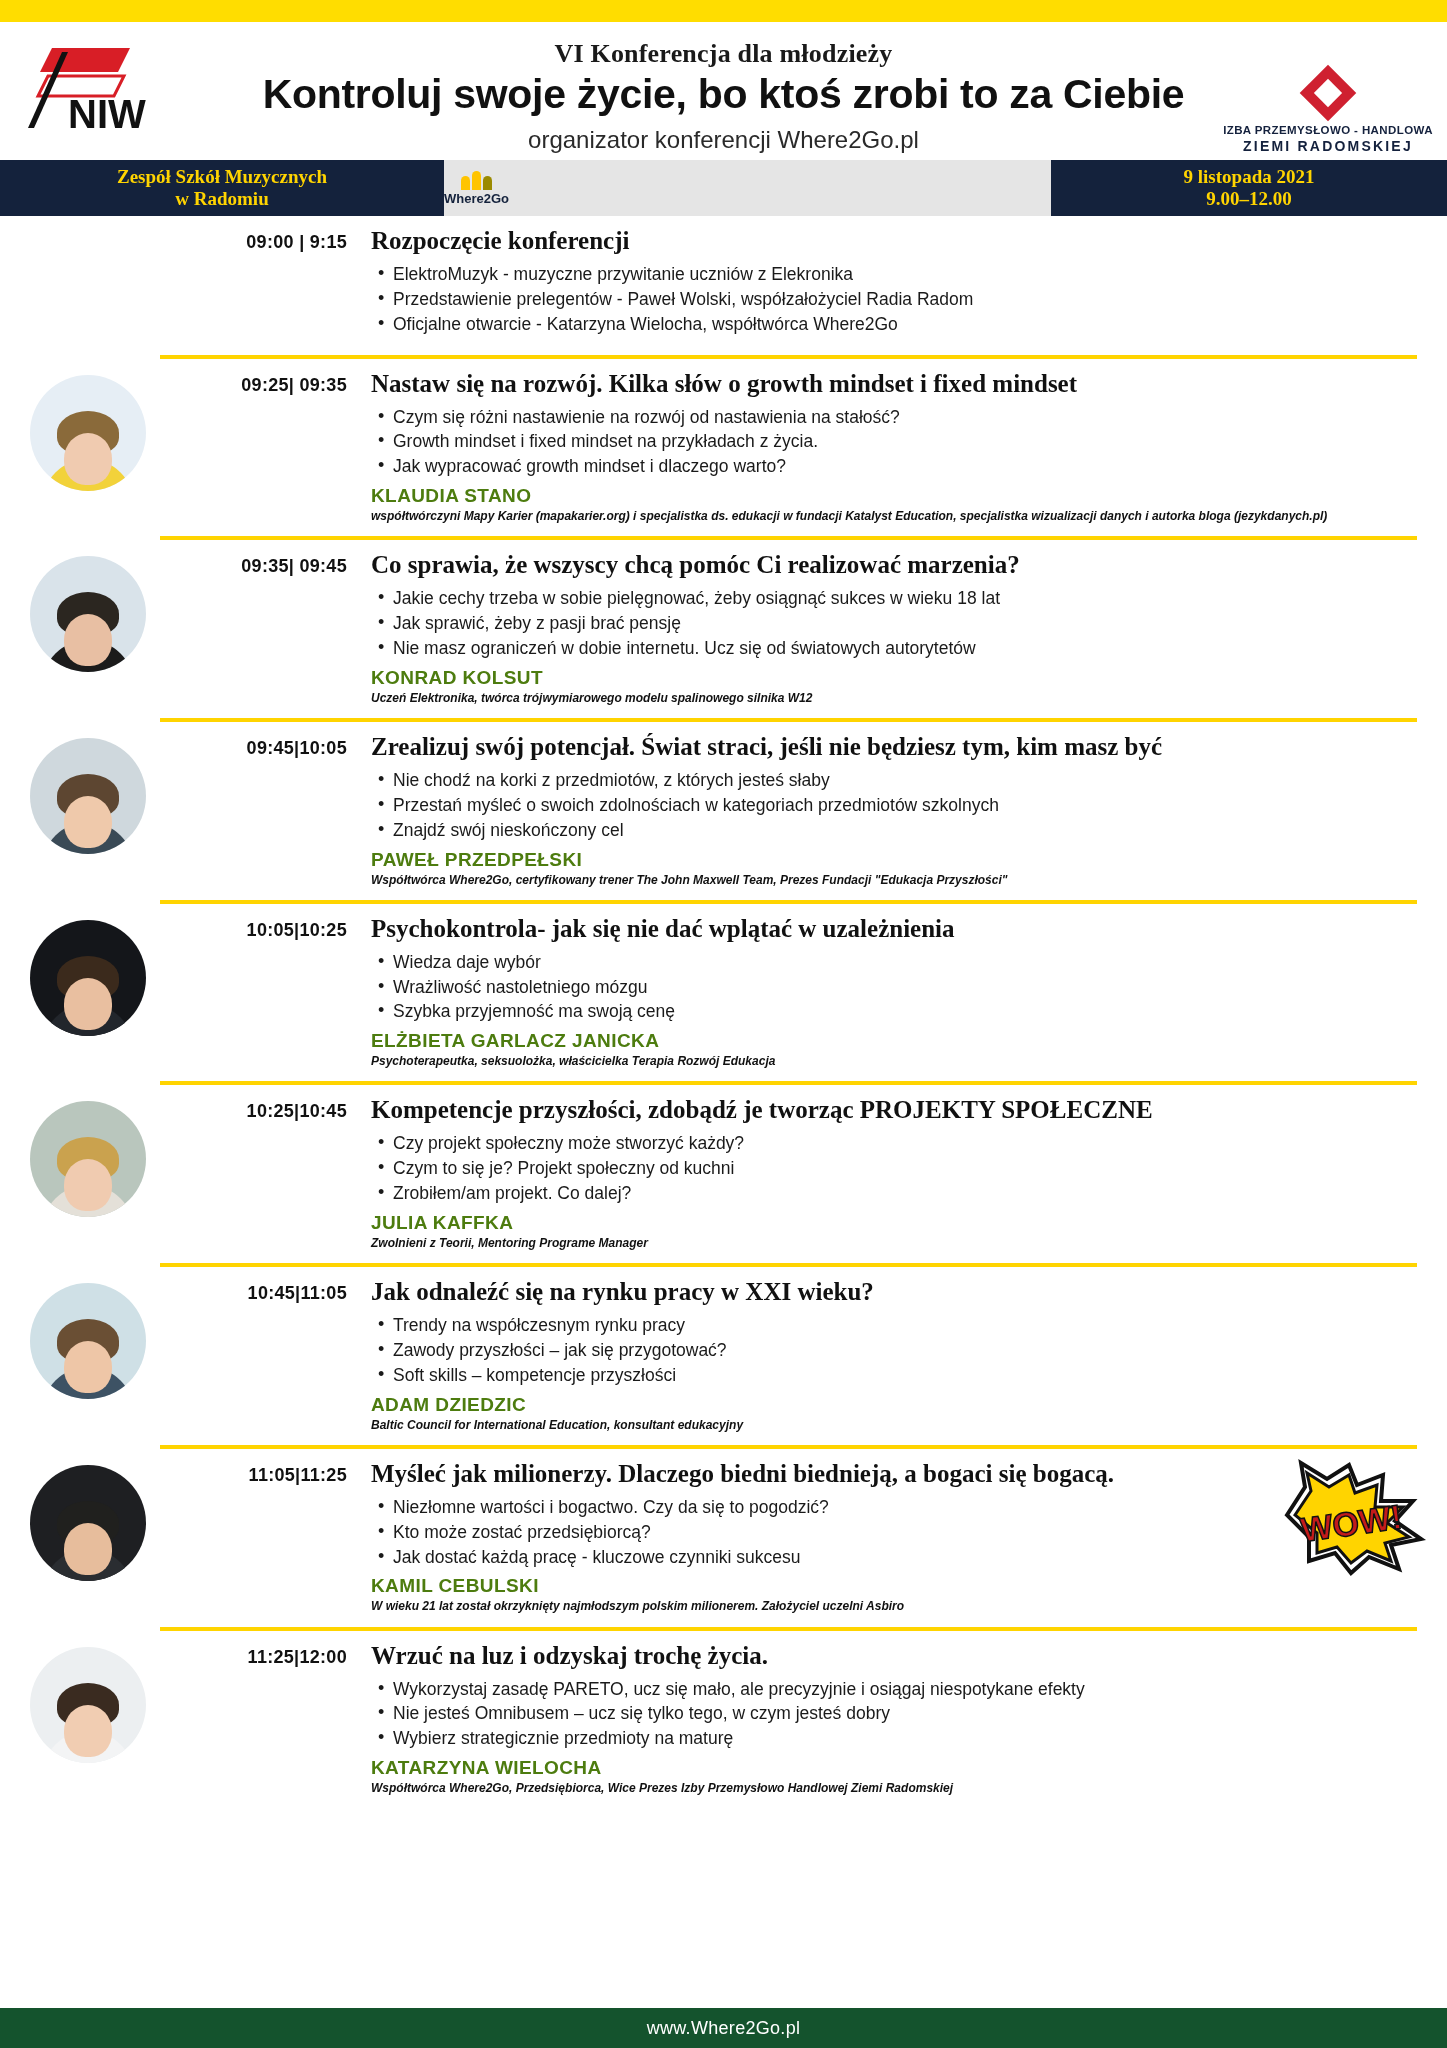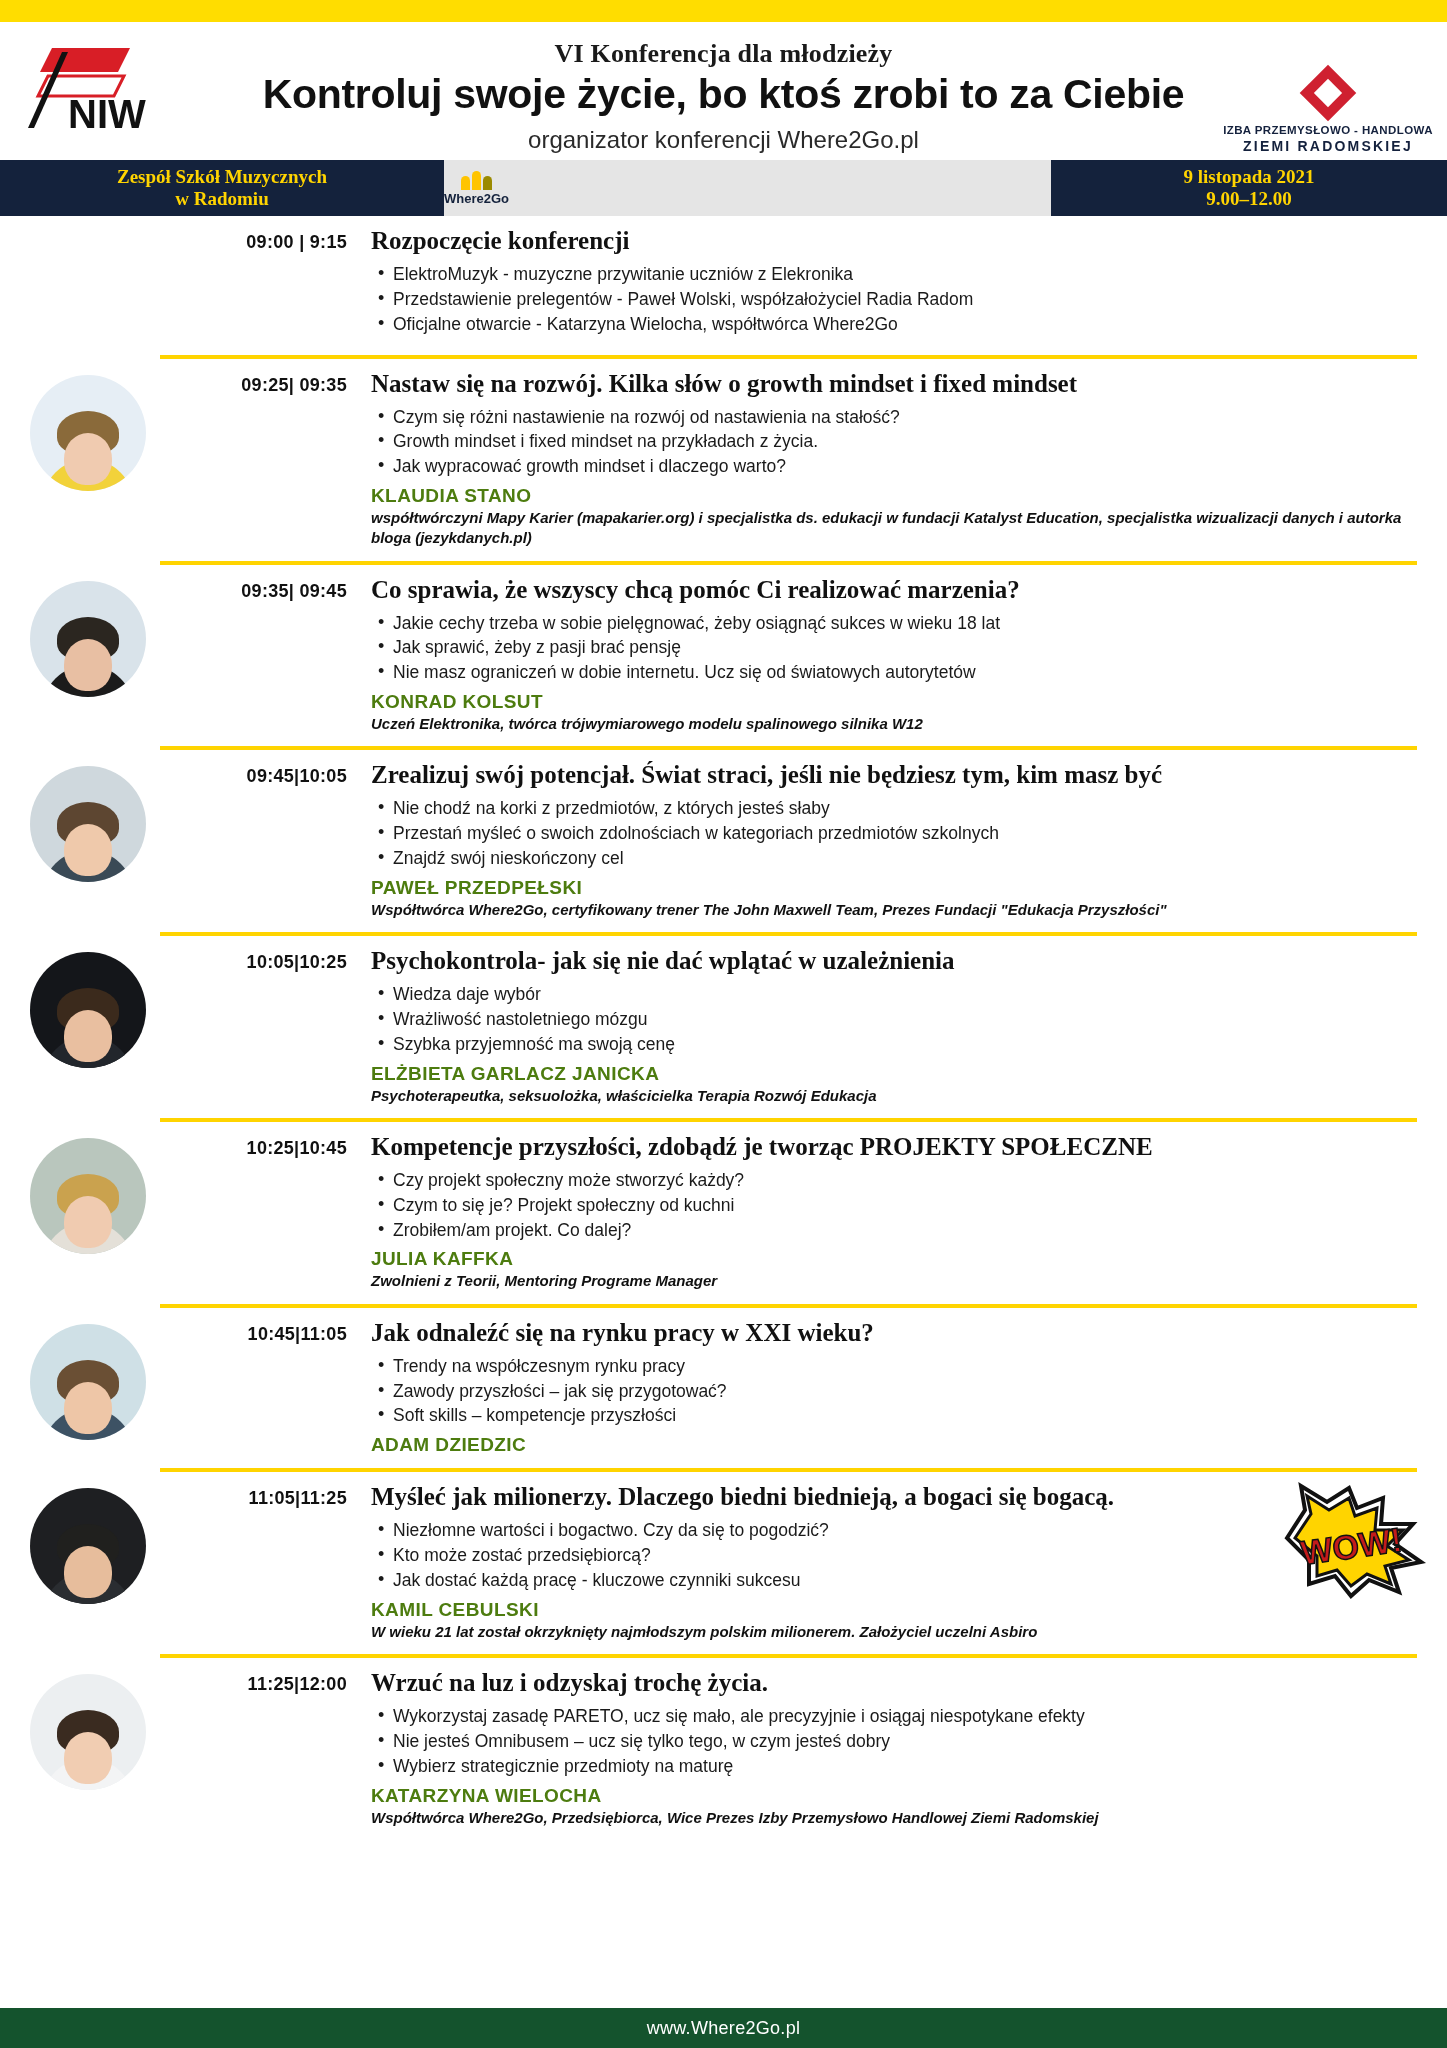--- a/index.html
+++ b/index.html
@@ -187,21 +187,21 @@
   }
   .s-speaker {
     font-family: Liberation Sans, sans-serif;
     font-weight: bold;
     font-size: 19px;
     color: #4d7c0f;
     letter-spacing: .4px;
     margin-top: 3px;
   }
   .s-bio {
-    font-size: 15px;
+    font-size: 12px;
     font-style: italic;
     font-weight: bold;
     color: #111111;
     line-height: 1.35;
     margin-top: 1px;
   }
 
   .divider {
     height: 4px;
     background: #ffd400;
@@ -427,20 +427,21 @@
         </div>
         <div class="col-time">10:45|11:05</div>
         <div class="col-main">
           <div class="s-title">Jak odnaleźć się na rynku pracy w XXI wieku?</div>
           <ul class="s-points">
             <li>Trendy na współczesnym rynku pracy</li>
             <li>Zawody przyszłości – jak się przygotować?</li>
             <li>Soft skills – kompetencje przyszłości</li>
           </ul>
           <div class="s-speaker">ADAM DZIEDZIC</div>
+          <div class="s-bio">Baltic Council for International Education, konsultant edukacyjny</div>
         </div>
       </div>
       <div class="divider"></div>
     </div>
     <div>
       <div class="session">
         <div class="col-photo">
           <div class="avatar">
             <span class="bg" style="background:#1e1f22"></span>
             <span class="body" style="background:#2a2d31"></span>

